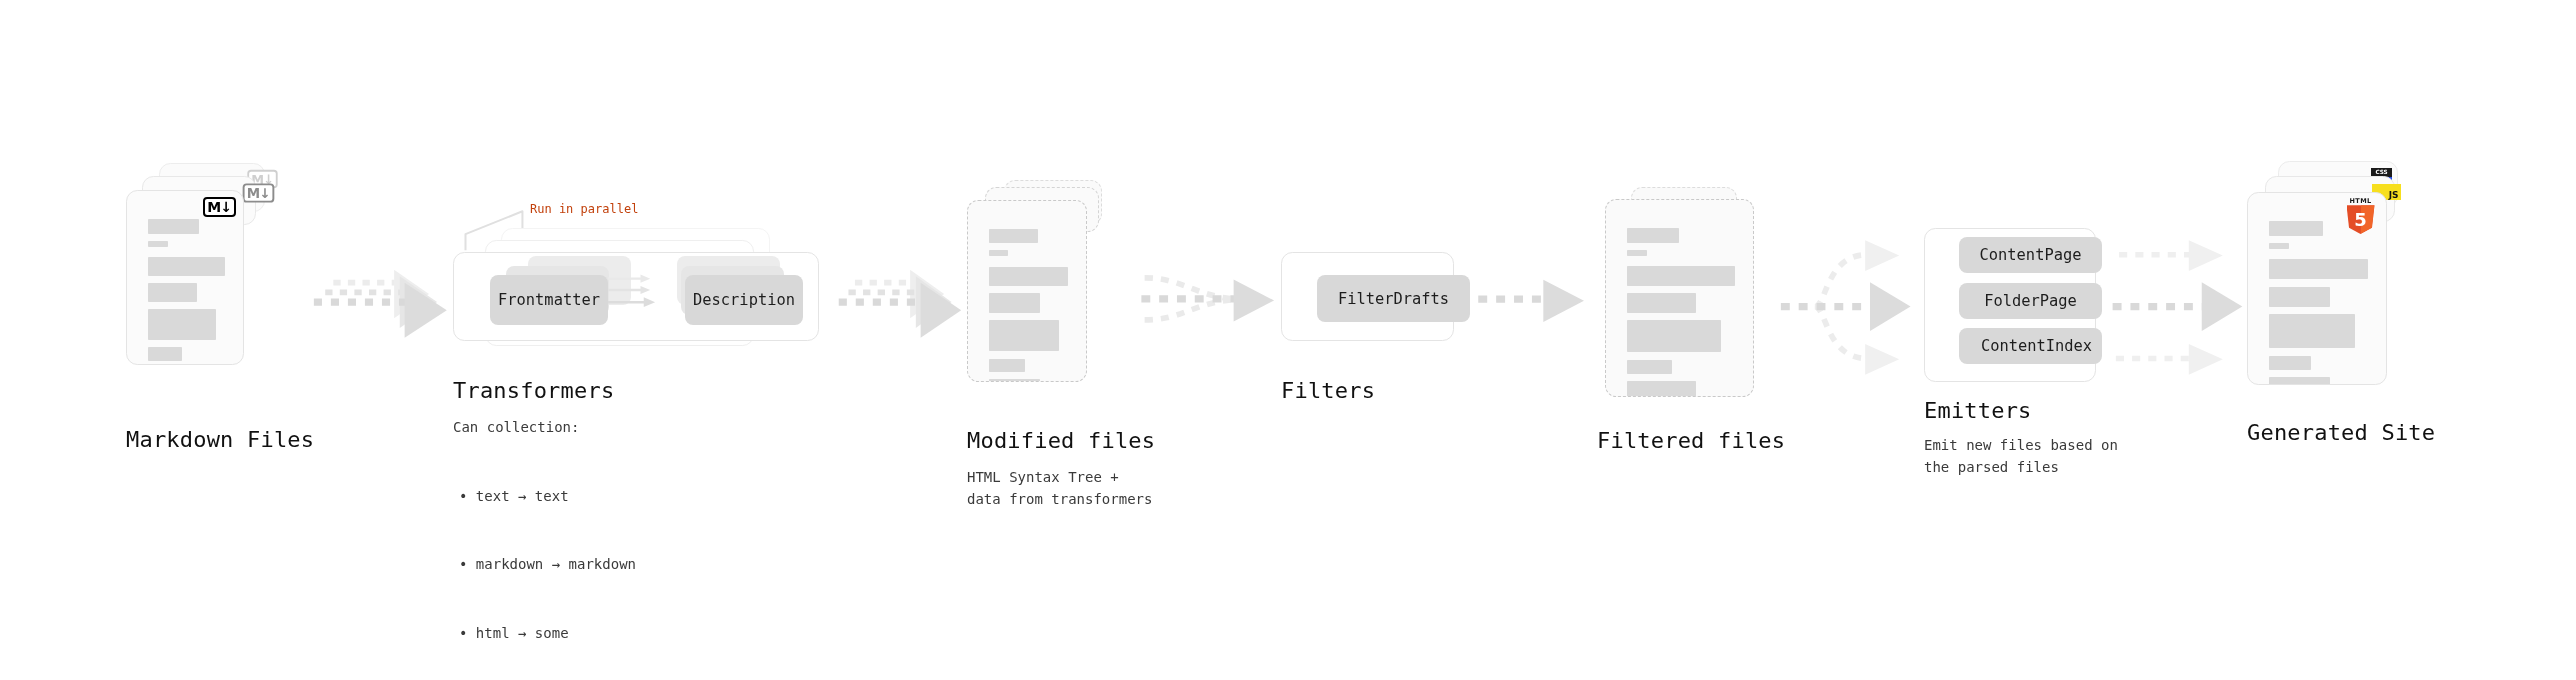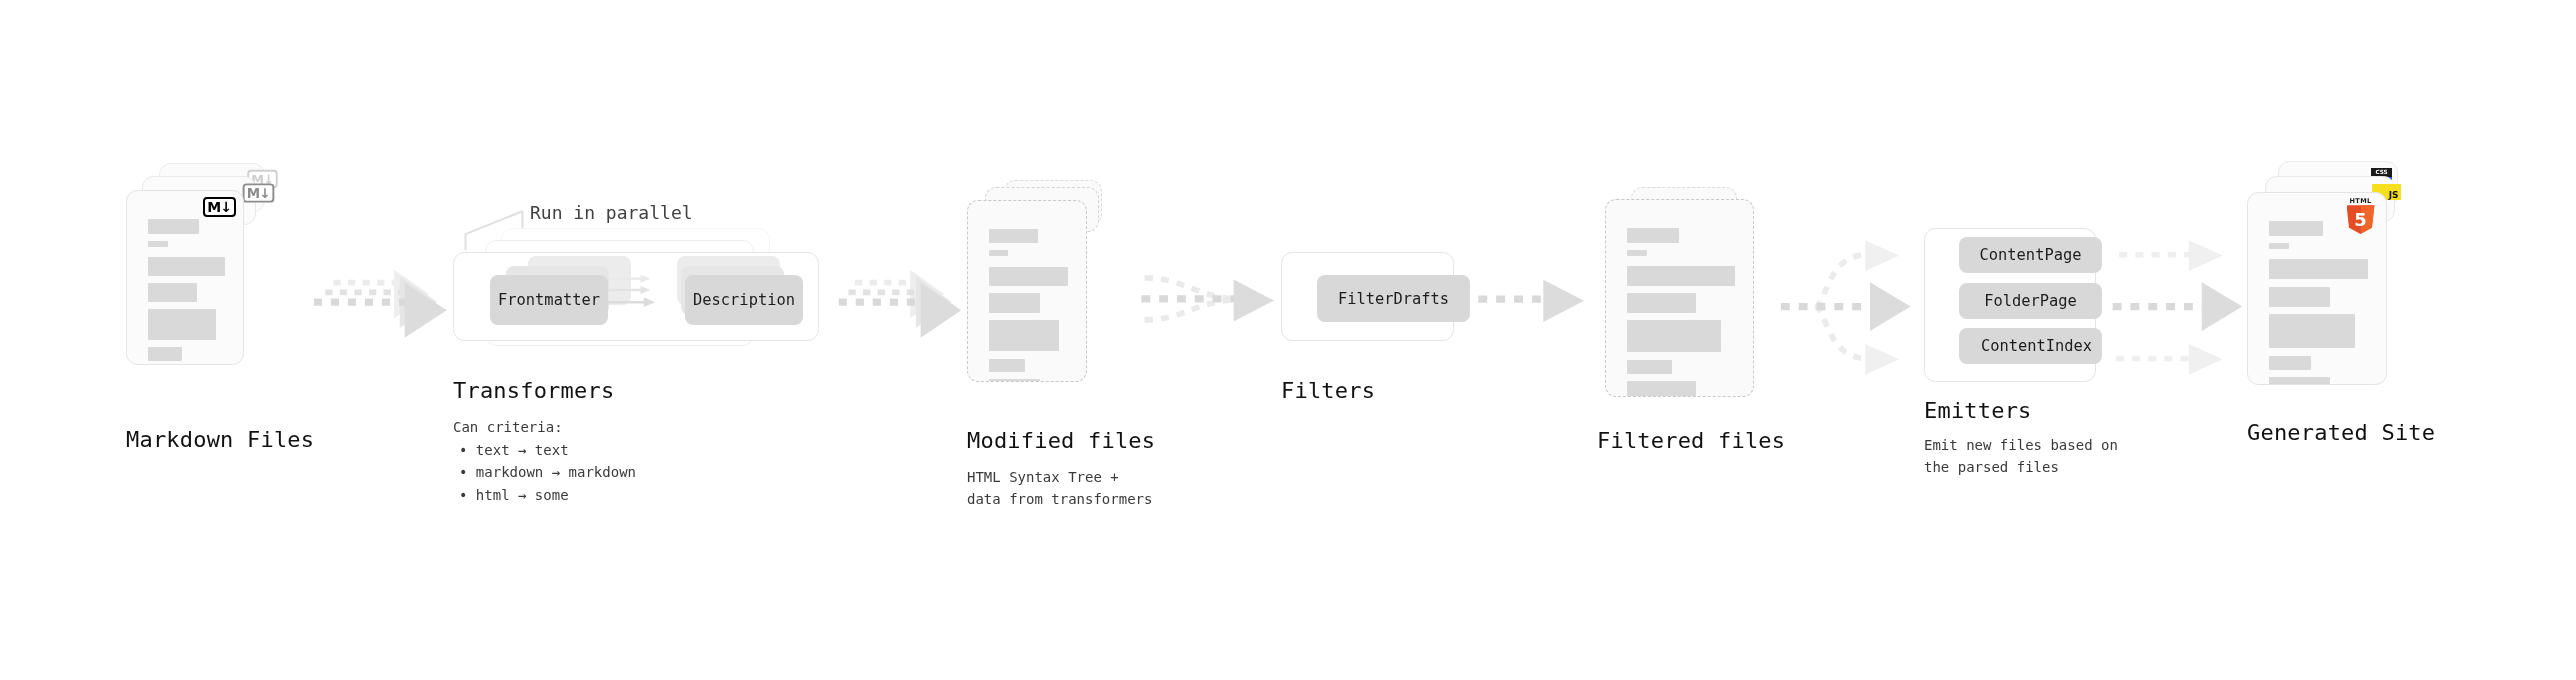--- a/index.html
+++ b/index.html
@@ -166,26 +166,26 @@
     color: #3a3a3a;
     line-height: 1.55;
     white-space: pre-line;
   }
   .bullets {
     position: absolute;
     font-size: 14px;
     color: #3a3a3a;
     line-height: 1.6;
   }
-  .bullets .bl { white-space: pre; }
+  .bullets .bl { white-space: pre; margin-top: 46px; }
 
   .parallel-label {
     position: absolute;
-    font-size: 18px;
-    color: #404040;
+    font-size: 12px;
+    color: #c2410c;
     white-space: nowrap;
   }
 
   svg { position: absolute; overflow: visible; }
   .noselect { user-select: none; }
 </style>
 </head>
 <body>
 
 <div id="stage">
@@ -254,21 +254,21 @@
     <g stroke="#dcdcdc" stroke-width="3" fill="none">
       <line x1="0" y1="37" x2="46" y2="37"></line>
     </g>
     <polygon points="44,31 58,37 44,43" fill="#dcdcdc"></polygon>
   </svg>
 
   <div class="chip noselect" style="left:470px; top:275px; width:118px; height:50px;">Frontmatter</div>
   <div class="chip noselect" style="left:665px; top:275px; width:118px; height:50px;">Description</div>
 
   <div class="title noselect" style="left:453px; top:378px;">Transformers</div>
-  <div class="subtitle noselect" style="left:453px; top:417px;">Can criteria:</div>
+  <div class="subtitle noselect" style="left:453px; top:417px;">Can collection:</div>
   <div class="bullets noselect" style="left:459px; top:439px;">
     <div class="bl">• text → text</div>
     <div class="bl">• markdown → markdown</div>
     <div class="bl">• html → some</div>
   </div>
 
   <svg style="left:829px; top:268px; width:146px; height:65px;" viewBox="0 0 180 80">
     <g stroke="#ececec" stroke-width="7" stroke-dasharray="9 9" fill="none">
       <line x1="32" y1="18" x2="112" y2="18"></line>
     </g>

